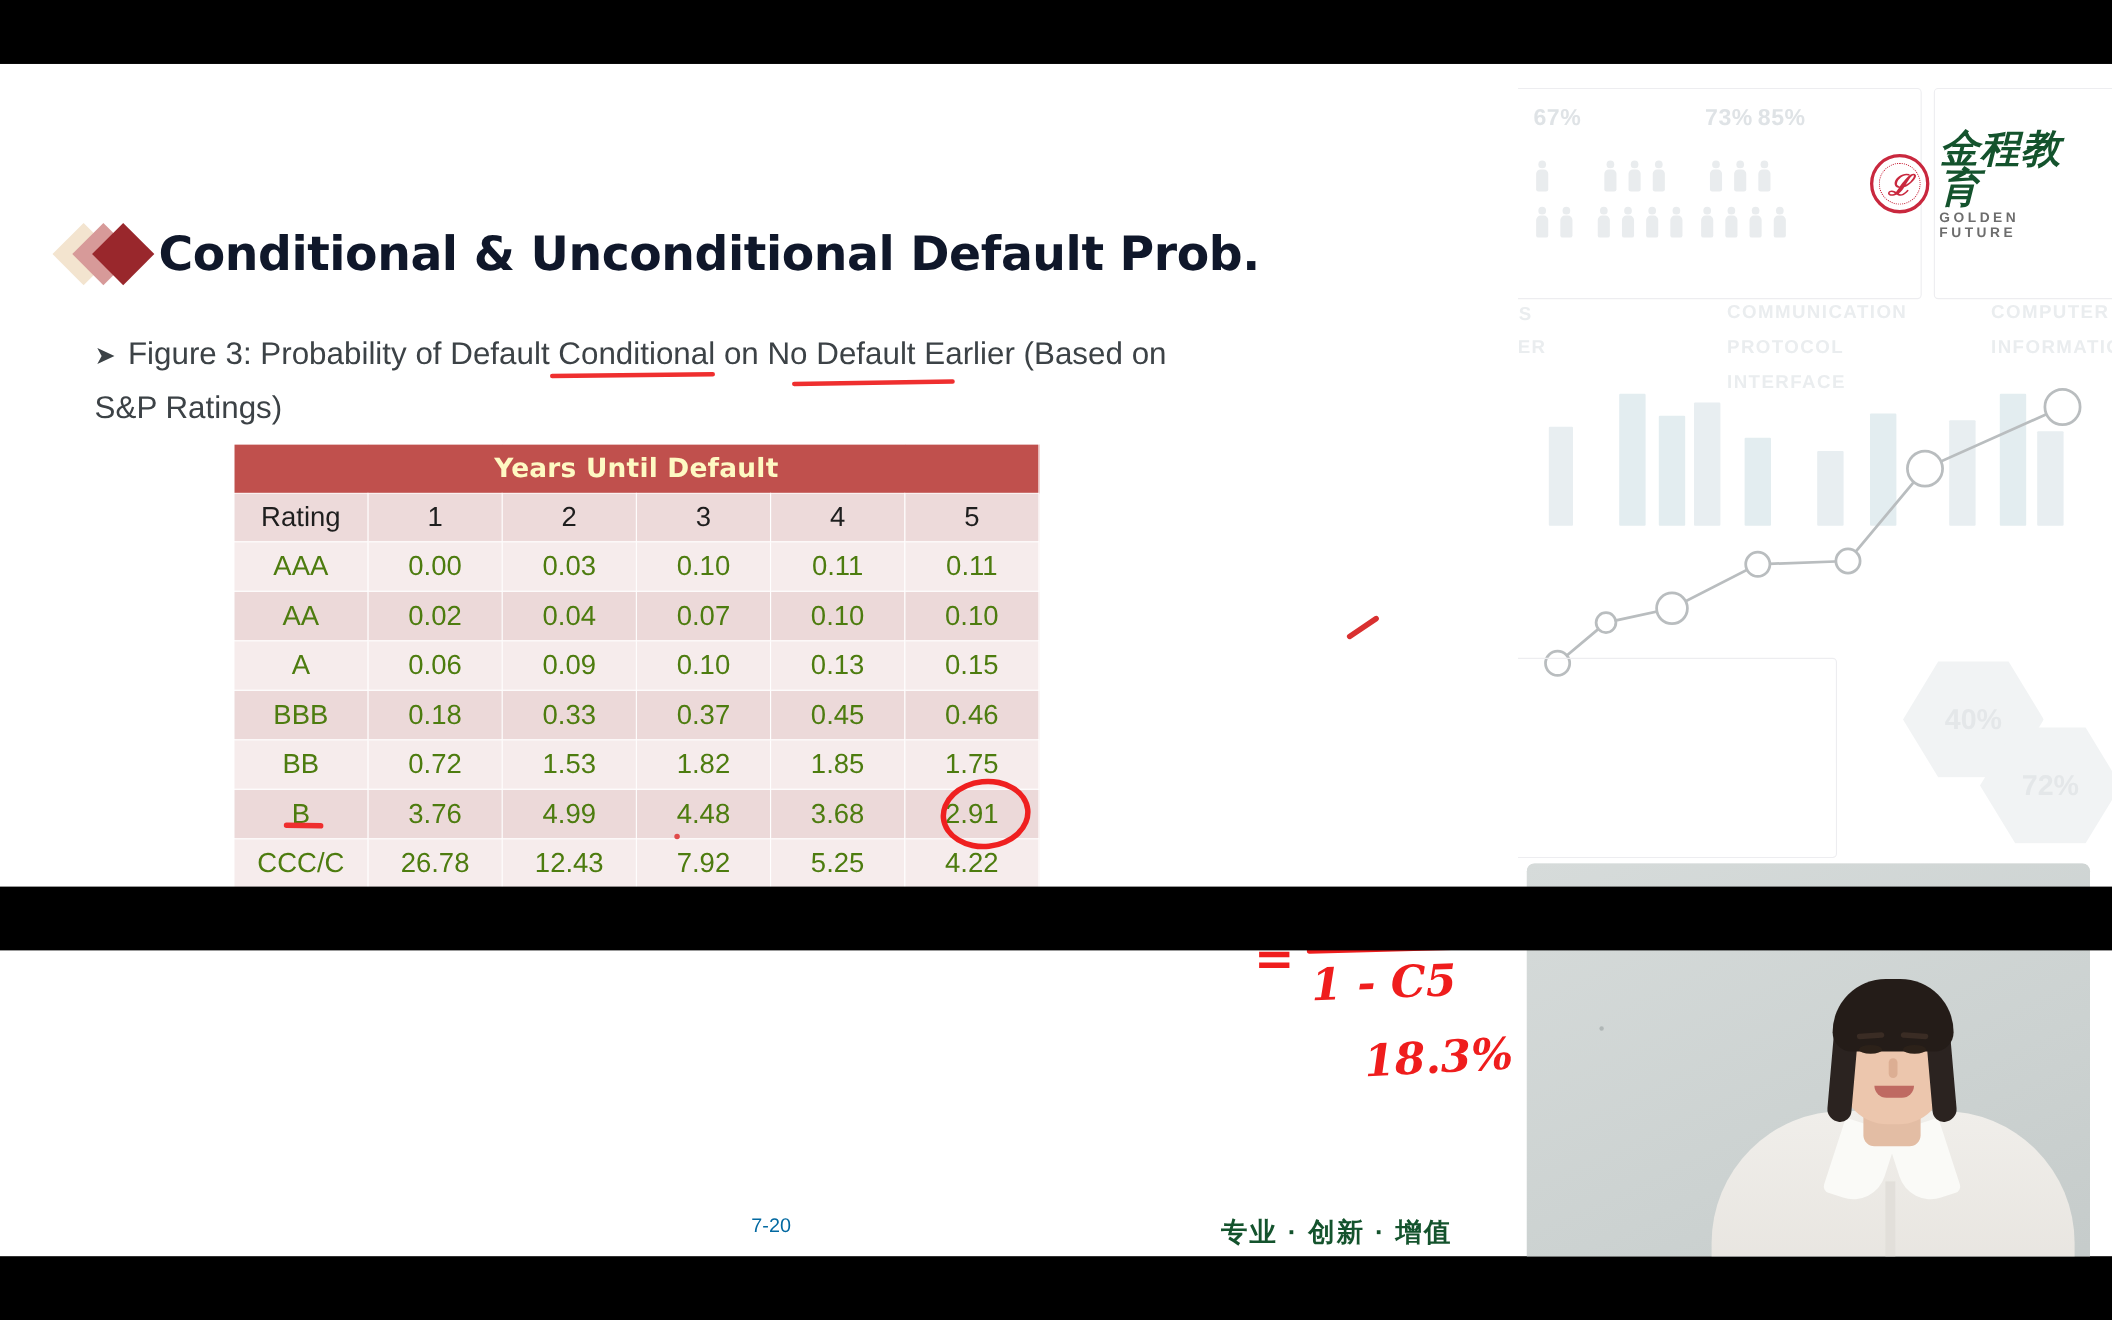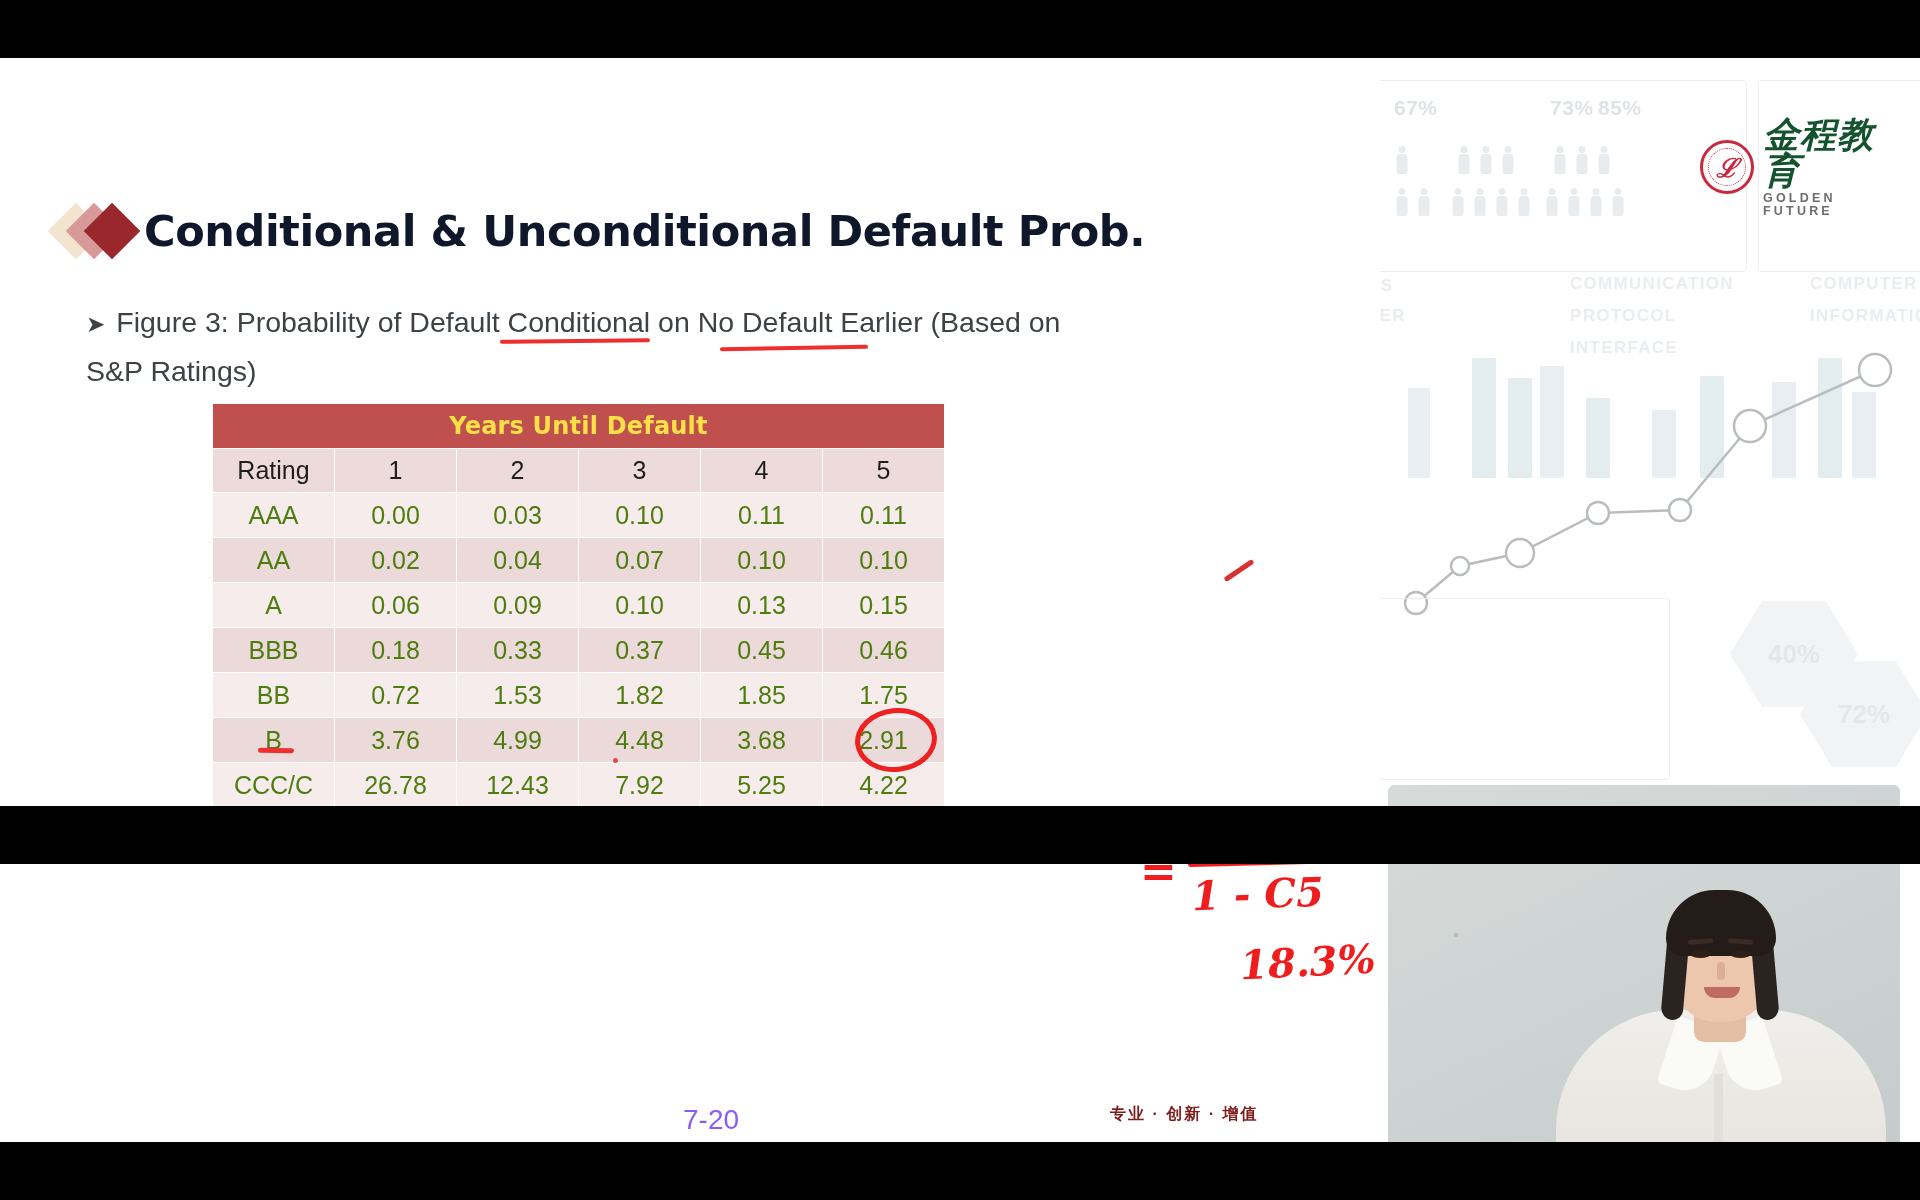--- a/index.html
+++ b/index.html
@@ -51,21 +51,21 @@
   .arrow{color:#3c4246;font-size:23px;margin-right:11px;}
 
   
   .ul{position:absolute;height:4px;background:#ef2f2f;border-radius:3px;z-index:6;}
   .ul.u1{left:500px;top:281px;width:150px;transform:rotate(-.6deg);}
   .ul.u2{left:720px;top:288px;width:148px;transform:rotate(-.9deg);}
 
   
   .tbl{position:absolute;left:212px;top:345px;width:732px;border-collapse:collapse;table-layout:fixed;}
   .tbl td,.tbl th{border:1px solid #ffffff;text-align:center;padding:0;}
-  .tbl .hdr{background:#c0504d;color:#fde047;font-size:24px;font-weight:700;height:44px;letter-spacing:.2px;font-family:"DejaVu Sans",sans-serif;}
+  .tbl .hdr{background:#c0504d;color:#fef9c3;font-size:24px;font-weight:700;height:44px;letter-spacing:.2px;font-family:"DejaVu Sans",sans-serif;}
   .tbl .sub td{background:#eddada;color:#1e1e1e;font-size:25px;height:43px;}
   .tbl tbody td{font-size:25px;color:#4d7c0f;height:44px;}
   .tbl tbody tr.odd td{background:#f6ecec;}
   .tbl tbody tr.even td{background:#ecd9d9;}
   .tbl col.c0{width:122px;}
   .tbl col.cx{width:122px;}
 
   
   .b-underline{position:absolute;left:258px;top:690px;width:36px;height:5px;background:#ef2f2f;border-radius:4px;z-index:8;transform:rotate(1deg);}
   
@@ -78,22 +78,22 @@
   
   .hand{position:absolute;left:1140px;top:740px;z-index:9;color:#ef1d1d;
         font-family:"DejaVu Serif",serif;font-style:italic;font-weight:700;}
   .hand .eq{position:absolute;left:0;top:48px;font-size:44px;}
   .hand .num{position:absolute;left:58px;top:8px;font-size:40px;white-space:nowrap;transform:rotate(-4deg);}
   .hand .fbar{position:absolute;left:48px;top:62px;width:160px;height:5px;background:#ef1d1d;border-radius:3px;transform:rotate(-1.5deg);}
   .hand .den{position:absolute;left:52px;top:72px;font-size:40px;white-space:nowrap;transform:rotate(-2deg);}
   .hand .res{position:absolute;left:100px;top:140px;font-size:40px;white-space:nowrap;transform:rotate(-3deg);}
 
   
-  .page-no{position:absolute;left:683px;top:1046px;color:#8b5cf6;font-size:28px;}
-  .tagline{position:absolute;left:1110px;top:1046px;color:#7f1d1d;font-size:16px;font-weight:700;letter-spacing:2px;}
+  .page-no{position:absolute;left:683px;top:1046px;color:#0369a1;font-size:18px;}
+  .tagline{position:absolute;left:1110px;top:1046px;color:#14532d;font-size:24px;font-weight:700;letter-spacing:2px;}
 
   
   .cam{position:absolute;left:1388px;top:727px;width:512px;height:385px;border-radius:7px;overflow:hidden;z-index:20;
        background:linear-gradient(160deg,#d2d7d6 0%,#c9cfce 55%,#c2c8c7 100%);}
   .cam .wall{position:absolute;inset:0;background:linear-gradient(155deg,#d6dbda 0%,#ccd2d1 60%,#c5cbca 100%);}
   .cam .speck{position:absolute;left:66px;top:148px;width:4px;height:4px;background:#9aa2a1;border-radius:50%;opacity:.6;}
   .cam .person-wrap{position:absolute;left:150px;bottom:0;width:360px;height:300px;}
   .cam .torso{position:absolute;left:18px;bottom:0;width:330px;height:160px;
        background:linear-gradient(180deg,#f0eeea 0%,#e7e4df 100%);
        border-radius:120px 120px 0 0;}

